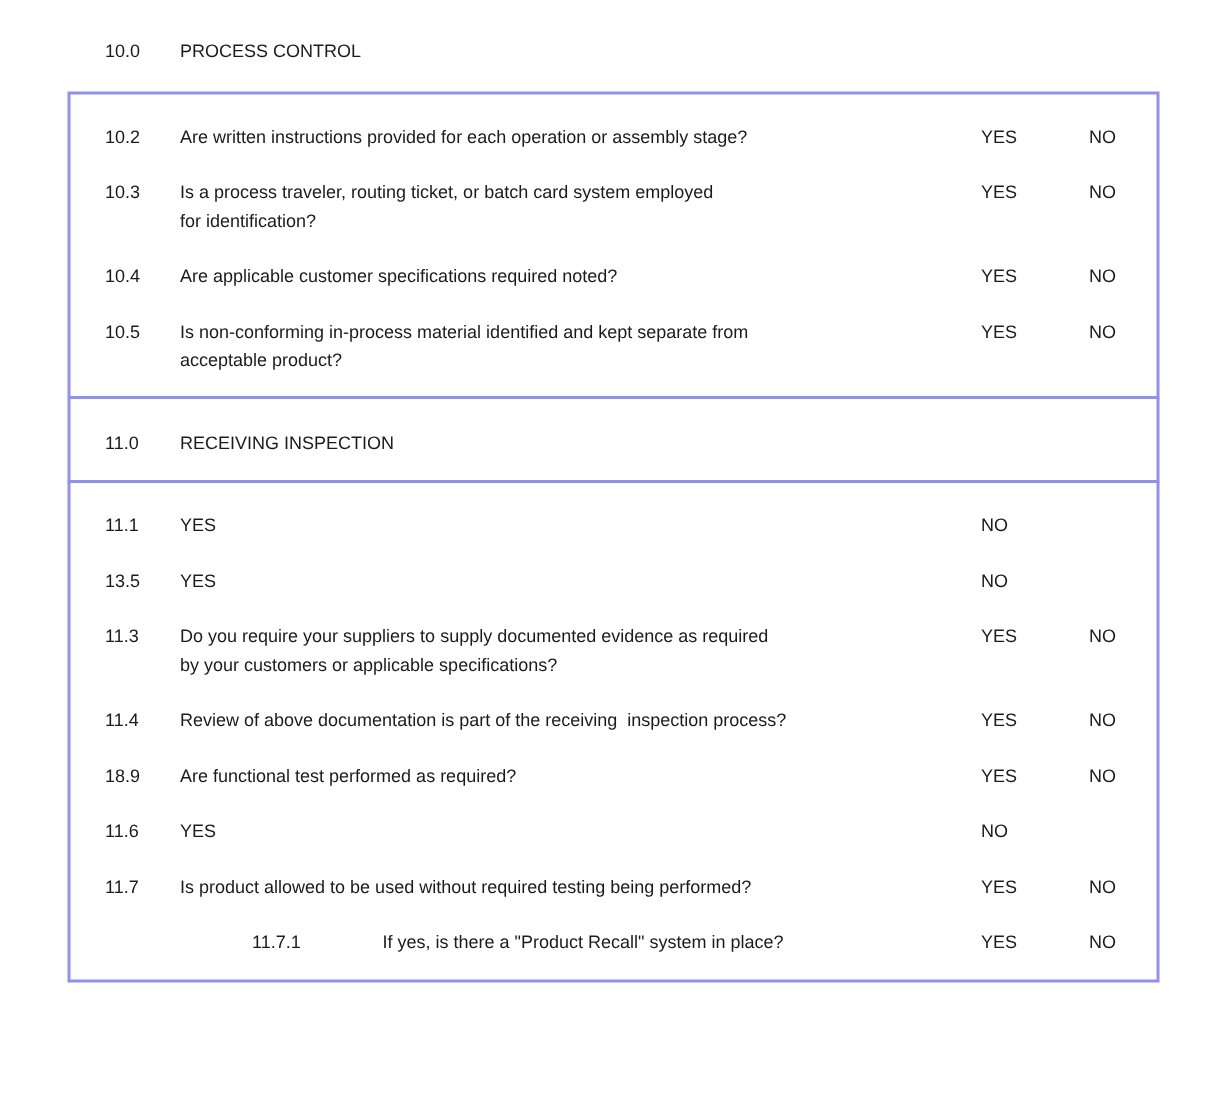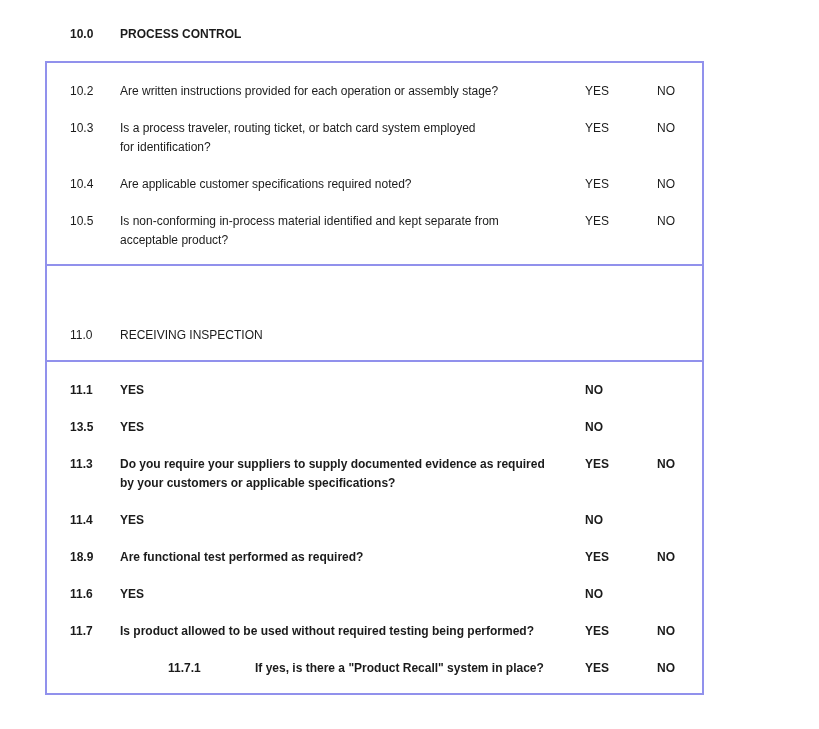--- a/index.html
+++ b/index.html
@@ -14,46 +14,44 @@
     background: #ffffff;
     font-family: "Liberation Sans", sans-serif;
     font-size: 12px;
     line-height: 19px;
     color: #1b1b1b;
     overflow: hidden;
   }
   .section-heading {
     display: flex;
     margin: 25px 0 0 70px;
-    font-weight: bold;
   }
   .section-heading .num {
     width: 50px;
     flex: 0 0 50px;
   }
   .box {
     margin-left: 45px;
-    width: 659px;
+    width: 728px;
     box-sizing: border-box;
     border: 2px solid #9191ec;
     background: #ffffff;
   }
   .box + .box {
     margin-top: -2px; 
   }
   .box-questions-1 {
     margin-top: 17px;
     padding: 19px 0 14px 0;
   }
   .box-section-title {
     padding: 20px 0 15px 0;
   }
   .box-questions-2 {
     padding: 19px 0 15px 0;
-    font-weight: bold;
   }
   .row {
     display: grid;
     grid-template-columns: 50px 1fr 72px 16px;
     padding: 0 29px 0 23px;
     margin-bottom: 18px;
   }
   .row:last-child {
     margin-bottom: 0;
   }
@@ -65,21 +63,20 @@
     padding-left: 28px;
   }
   .row.sub .num {
     padding-left: 93px;
     box-sizing: border-box;
   }
   .title-row {
     display: grid;
     grid-template-columns: 50px 1fr;
     padding: 0 29px 0 23px;
-    margin-top: 40px;
   }
 </style>
 </head>
 <body>
 
 <div class="page">
 
   <div class="section-heading">
     <span class="num">10.0</span>
     <span class="title">PROCESS CONTROL</span>
@@ -143,20 +140,21 @@
     <div class="row">
       <span class="num">11.3</span>
       <span class="question">Do you require your suppliers to supply documented evidence as required
 by your customers or applicable specifications?</span>
       <span class="yes">YES</span>
       <span class="no">NO</span>
     </div>
 
     <div class="row">
       <span class="num">11.4</span>
+      <span class="question">Review of above documentation is part of the receiving  inspection process?</span>
       <span class="yes">YES</span>
       <span class="no">NO</span>
     </div>
 
     <div class="row">
       <span class="num">18.9</span>
       <span class="question">Are functional test performed as required?</span>
       <span class="yes">YES</span>
       <span class="no">NO</span>
     </div>

